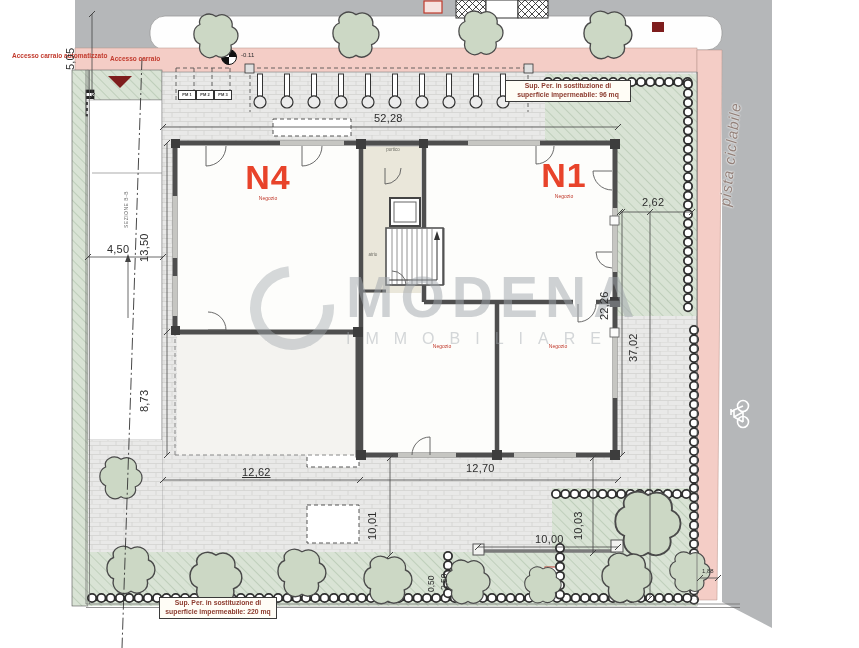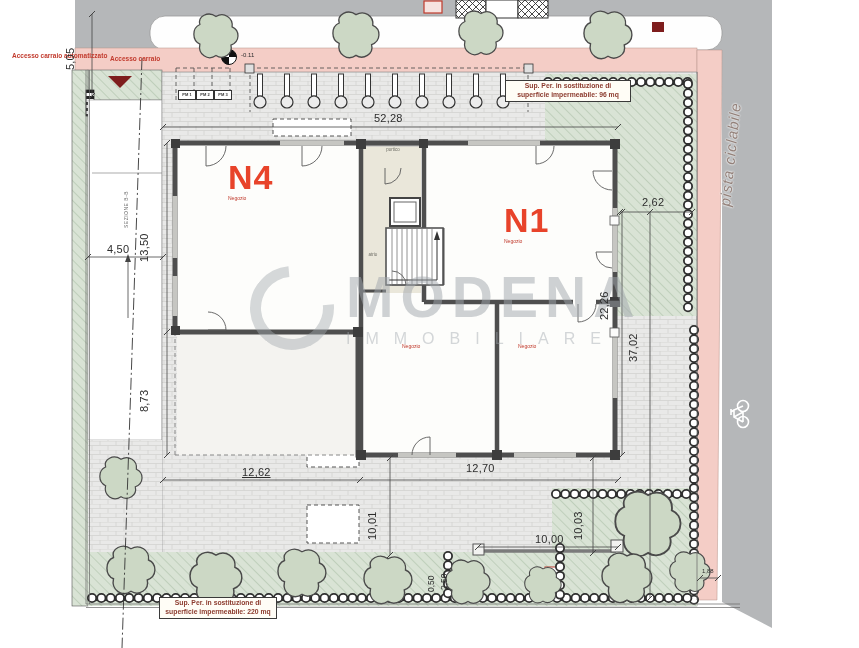--- a/index.html
+++ b/index.html
@@ -7,21 +7,21 @@
          font-family:"Liberation Sans",sans-serif;}
   .stage svg{position:absolute;left:0;top:0;}
   .lbl{position:absolute;white-space:nowrap;color:#2d2d2d;}
   .dim{font-size:11px;letter-spacing:.2px;}
   .dim-s{font-size:8.5px;}
   .dim-xs{font-size:6px;}
   .v{transform-origin:0 100%;transform:rotate(-90deg);}
   .red-note{font-size:6.5px;font-weight:bold;color:#c23b2e;text-align:center;line-height:1.25;}
   .note-box{position:absolute;border:1px solid #3a3a3a;background:#fffdf6;color:#8c3b2e;
             font-size:6.8px;font-weight:bold;text-align:center;line-height:1.3;padding:1px 3px;}
-  .unit{position:absolute;text-align:left;}
+  .unit{position:absolute;text-align:center;}
   .unit .uid{font-size:34px;font-weight:bold;color:#e8432a;letter-spacing:1px;line-height:1;}
   .unit .usub{font-size:5px;color:#c0392b;margin-top:1px;}
   .tiny-room{position:absolute;font-size:4.5px;color:#6e6e66;text-align:center;}
   .pm{position:absolute;width:16px;height:8px;border:1px solid #333;background:#fff;
       font-size:4px;color:#333;text-align:center;line-height:8px;font-weight:bold;}
   .pista{position:absolute;font-size:15px;font-style:italic;color:#93817a;letter-spacing:1px;
          transform-origin:0 100%;transform:rotate(-84deg);
          text-shadow:0 0 2px #fff,0 0 2px #fff;}
   .sez{font-size:5px;color:#666;letter-spacing:.5px;}
   .wm{position:absolute;left:250px;top:266px;display:flex;align-items:center;gap:12px;
@@ -291,21 +291,21 @@
 <div class="note-box" style="left:159px;top:597px;width:110px;">Sup. Per. in sostituzione di superficie impermeabile: 220 mq</div>
 
 <div class="pm" style="left:178px;top:90px;">PM 1</div>
 <div class="pm" style="left:196px;top:90px;">PM 2</div>
 <div class="pm" style="left:214px;top:90px;">PM 3</div>
 
 <div class="unit" style="left:228px;top:160px;width:80px;">
   <div class="uid">N4</div>
   <div class="usub">Negozio</div>
 </div>
-<div class="unit" style="left:504px;top:158px;width:80px;margin-top:45px;">
+<div class="unit" style="left:524px;top:158px;width:80px;">
   <div class="uid">N1</div>
   <div class="usub">Negozio</div>
 </div>
 <div class="unit" style="left:402px;top:342px;width:80px;">
   <div class="usub">Negozio</div>
 </div>
 <div class="unit" style="left:518px;top:342px;width:80px;">
   <div class="usub">Negozio</div>
 </div>
 

